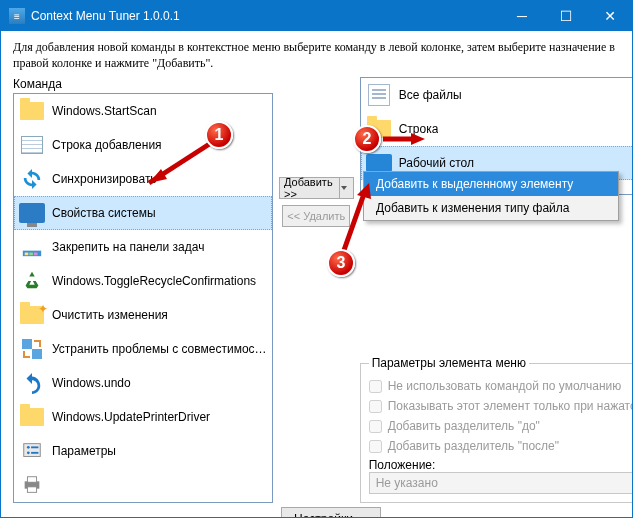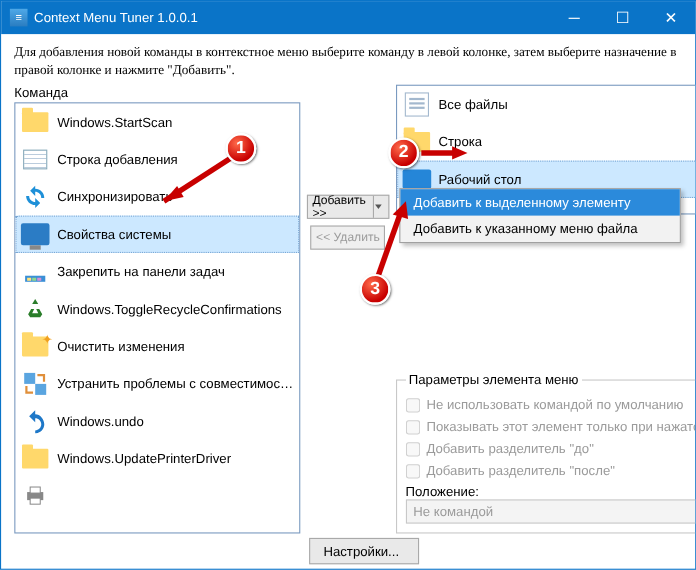--- a/index.html
+++ b/index.html
@@ -246,20 +246,32 @@
                 <path fill="#1e78c8" d="M12 5V1L6 7l6 6V9c3.3 0 6 2.7 6 6s-2.7 6-6 6v3c5 0 9-4 9-9s-4-10-9-10z"></path>
               </svg>
           </span>
           <span class="lbl">Windows.undo</span>
         </div>
         <div class="item">
           <span class="ic">
               <span class="ic-folder"></span>
             </span>
           <span class="lbl">Windows.UpdatePrinterDriver</span>
+        </div>
+        <div class="item">
+          <span class="ic">
+            <svg class="ic-params" viewBox="0 0 24 24">
+                <rect x="3" y="4" width="18" height="14" fill="#e8e8e8" stroke="#888"></rect>
+                <circle cx="8" cy="8" r="1.5" fill="#1e78c8"></circle>
+                <rect x="11" y="7" width="8" height="2" fill="#1e78c8"></rect>
+                <circle cx="8" cy="14" r="1.5" fill="#1e78c8"></circle>
+                <rect x="11" y="13" width="8" height="2" fill="#1e78c8"></rect>
+              </svg>
+          </span>
+          <span class="lbl">Параметры</span>
         </div>
         <div class="item">
           <span class="ic">
             <svg viewBox="0 0 24 24" width="24" height="22">
                 <rect x="4" y="8" width="16" height="8" fill="#888"></rect>
                 <rect x="7" y="3" width="10" height="6" fill="#fff" stroke="#888"></rect>
                 <rect x="7" y="14" width="10" height="6" fill="#fff" stroke="#888"></rect>
               </svg>
           </span>
         </div>
@@ -313,41 +325,41 @@
         <label class="chk">
             <input type="checkbox" disabled="" style="">
             <span>Добавить разделитель "до"</span>
           </label>
         <label class="chk">
             <input type="checkbox" disabled="" style="">
             <span>Добавить разделитель "после"</span>
           </label>
         <div class="poslabel">Положение:</div>
         <div class="posselect">
-            <span>Не командой</span>
+            <span>Не указано</span>
           </div>
       </fieldset>
     </div>
   </div>
 
   <div class="bottomrow">
     <div style="width:260px"></div>
     <div style="width:100px; display:flex;">
       <div class="btn" style="flex:1;">
           <span>Настройки...</span>
         </div>
     </div>
   </div>
 
   <div class="dropdown" style="left:362px; top:140px;">
     <div class="mi hl">
         <span>Добавить к выделенному элементу</span>
       </div>
     <div class="mi">
-        <span>Добавить к указанному меню файла</span>
+        <span>Добавить к изменения типу файла</span>
       </div>
   </div>
 
   <div class="ann" style="left:204px; top:90px;">
       <div class="badge">1</div>
     </div>
   <div class="ann" style="left:352px; top:94px;">
       <div class="badge">2</div>
     </div>
   <div class="ann" style="left:326px; top:218px;">

